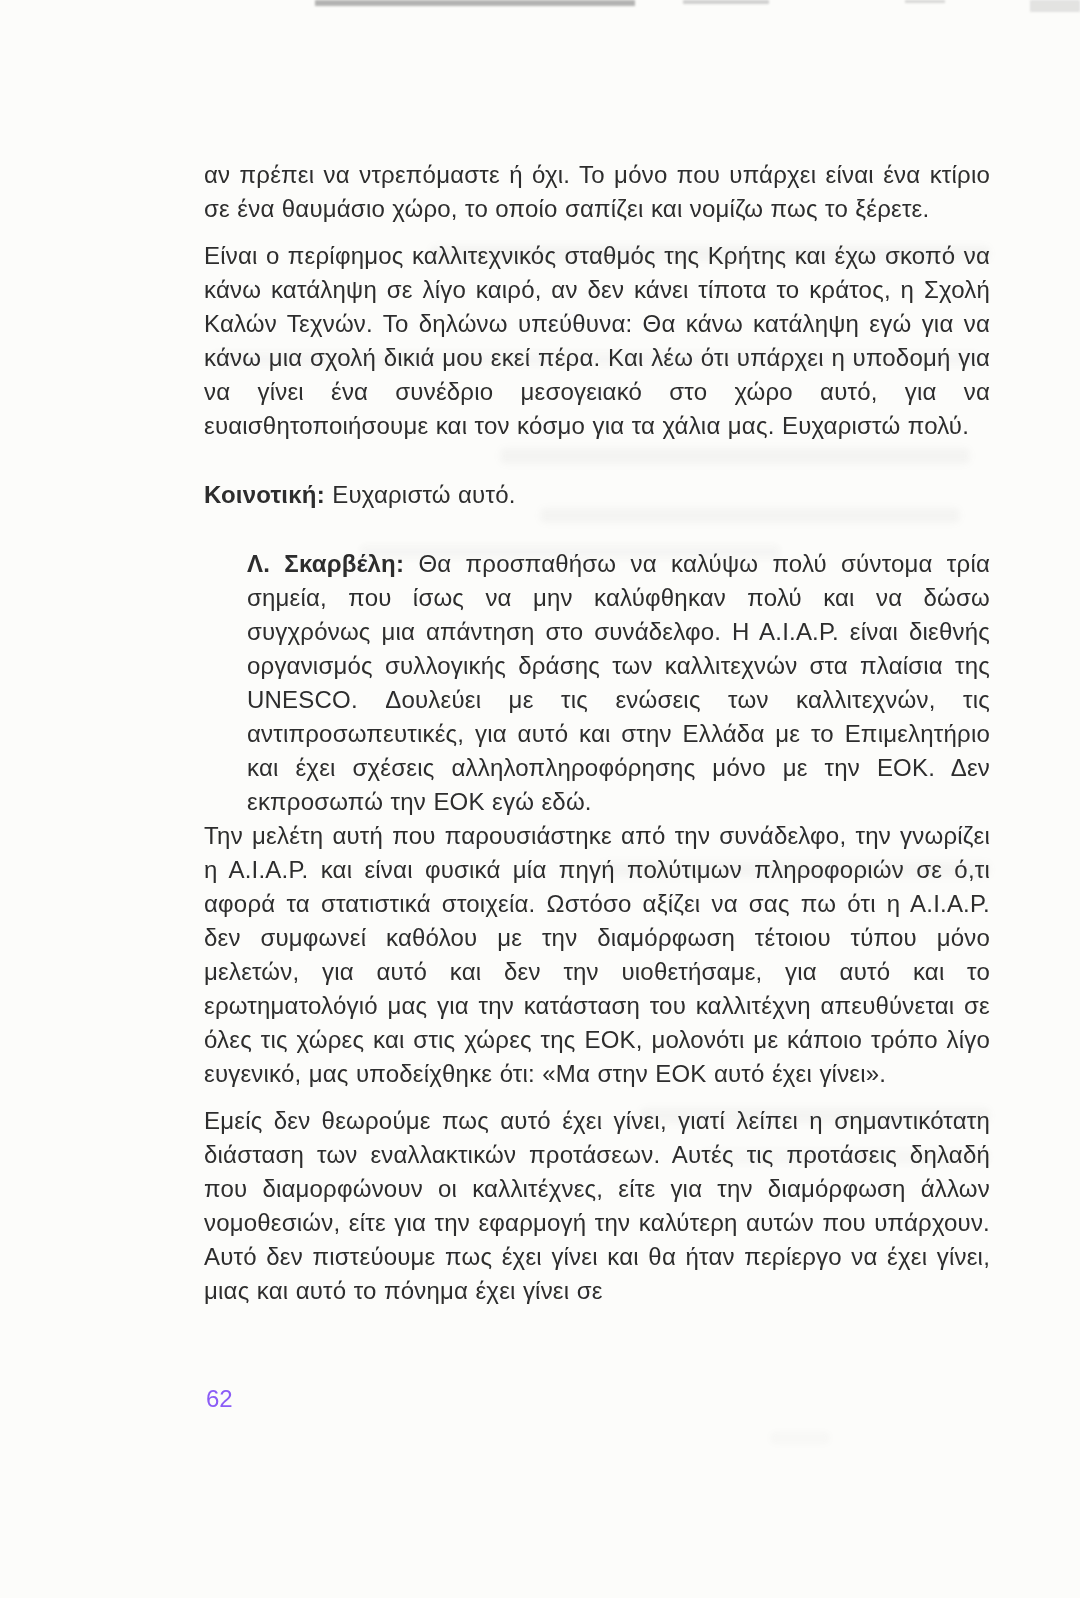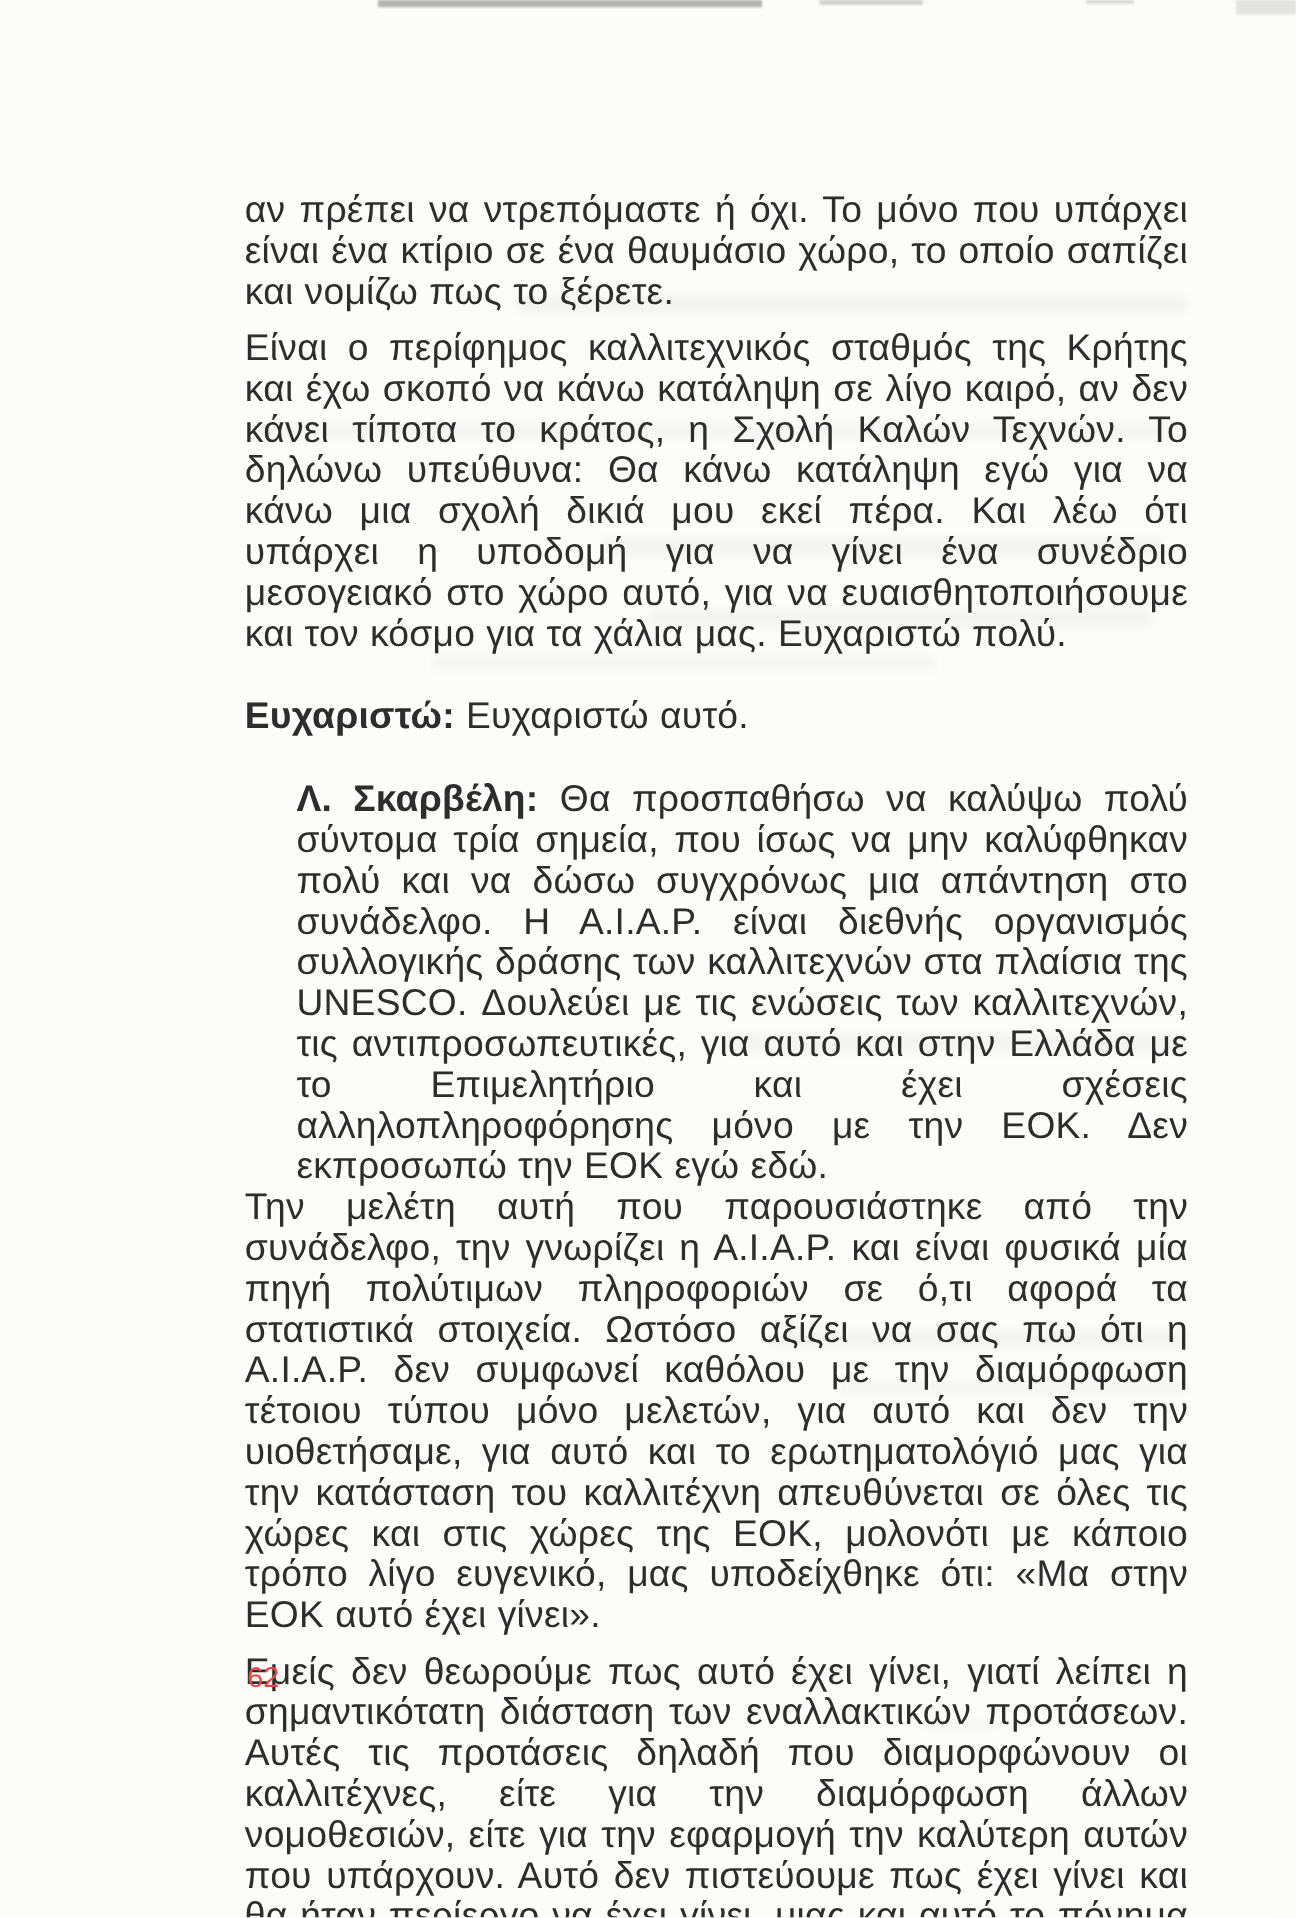--- a/index.html
+++ b/index.html
@@ -45,37 +45,37 @@
 
   .text-block {
     position: absolute;
     left: 204px;
     top: 158px;
     width: 786px;
   }
   .para {
     margin: 0 0 13px 0;
     text-align: justify;
-    font-size: 31px;
+    font-size: 24px;
     line-height: 34px;
     letter-spacing: 0.2px;
     word-spacing: 0.5px;
   }
   .para .speaker {
     font-weight: bold;
   }
   .gap-before { margin-top: 35px; }
   .no-gap-after { margin-bottom: 0; margin-left: 43px; }
   .page-number {
     position: absolute;
     left: 206px;
     top: 1382px;
     font-size: 24px;
     line-height: 34px;
-    color: #ef4444;
+    color: #8b5cf6;
   }
 </style>
 </head>
 <body>
 
 <div class="page">
 
   <div class="edge-mark m1"></div>
   <div class="edge-mark m2"></div>
   <div class="edge-mark m3"></div>
@@ -89,21 +89,21 @@
   <div class="ghost g7"></div>
   <div class="ghost g8"></div>
   <div class="ghost g9"></div>
 
   <main class="text-block">
 
     <p class="para">αν πρέπει να ντρεπόμαστε ή όχι. Το μόνο που υπάρχει είναι ένα κτίριο σε ένα θαυμάσιο χώρο, το οποίο σαπίζει και νομίζω πως το ξέρετε.</p>
 
     <p class="para">Είναι ο περίφημος καλλιτεχνικός σταθμός της Κρήτης και έχω σκοπό να κάνω κατάληψη σε λίγο καιρό, αν δεν κάνει τίποτα το κράτος, η Σχολή Καλών Τεχνών. Το δηλώνω υπεύθυνα: Θα κάνω κατάληψη εγώ για να κάνω μια σχολή δικιά μου εκεί πέρα. Και λέω ότι υπάρχει η υποδομή για να γίνει ένα συνέδριο μεσογειακό στο χώρο αυτό, για να ευαισθητοποιήσουμε και τον κόσμο για τα χάλια μας. Ευχαριστώ πολύ.</p>
 
-    <p class="para gap-before"><b class="speaker">Ευχαριστώ:</b><span> Ευχαριστώ αυτό.</span></p>
+    <p class="para gap-before"><b class="speaker">Κοινοτική:</b><span> Ευχαριστώ αυτό.</span></p>
 
     <p class="para gap-before no-gap-after"><b class="speaker">Λ. Σκαρβέλη:</b><span> Θα προσπαθήσω να καλύψω πολύ σύντομα τρία σημεία, που ίσως να μην καλύφθηκαν πολύ και να δώσω συγχρόνως μια απάντηση στο συνάδελφο. Η Α.Ι.Α.Ρ. είναι διεθνής οργανισμός συλλογικής δράσης των καλλιτεχνών στα πλαίσια της UNESCO. Δουλεύει με τις ενώσεις των καλλιτεχνών, τις αντιπροσωπευτικές, για αυτό και στην Ελλάδα με το Επιμελητήριο και έχει σχέσεις αλληλοπληροφόρησης μόνο με την ΕΟΚ. Δεν εκπροσωπώ την ΕΟΚ εγώ εδώ.</span></p>
 
 
     <p class="para">Την μελέτη αυτή που παρουσιάστηκε από την συνάδελφο, την γνωρίζει η Α.Ι.Α.Ρ. και είναι φυσικά μία πηγή πολύτιμων πληροφοριών σε ό,τι αφορά τα στατιστικά στοιχεία. Ωστόσο αξίζει να σας πω ότι η Α.Ι.Α.Ρ. δεν συμφωνεί καθόλου με την διαμόρφωση τέτοιου τύπου μόνο μελετών, για αυτό και δεν την υιοθετήσαμε, για αυτό και το ερωτηματολόγιό μας για την κατάσταση του καλλιτέχνη απευθύνεται σε όλες τις χώρες και στις χώρες της ΕΟΚ, μολονότι με κάποιο τρόπο λίγο ευγενικό, μας υποδείχθηκε ότι: «Μα στην ΕΟΚ αυτό έχει γίνει».</p>
 
     <p class="para">Εμείς δεν θεωρούμε πως αυτό έχει γίνει, γιατί λείπει η σημαντικότατη διάσταση των εναλλακτικών προτάσεων. Αυτές τις προτάσεις δηλαδή που διαμορφώνουν οι καλλιτέχνες, είτε για την διαμόρφωση άλλων νομοθεσιών, είτε για την εφαρμογή την καλύτερη αυτών που υπάρχουν. Αυτό δεν πιστεύουμε πως έχει γίνει και θα ήταν περίεργο να έχει γίνει, μιας και αυτό το πόνημα έχει γίνει σε</p>
 
   </main>
 

